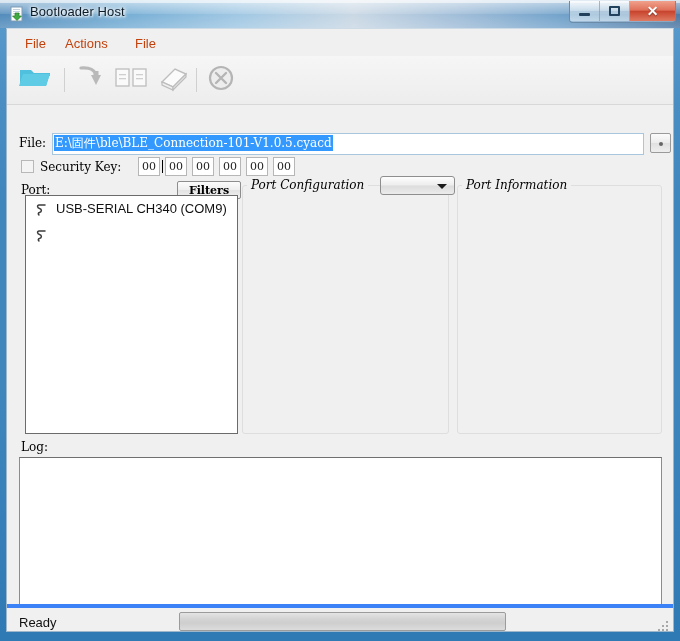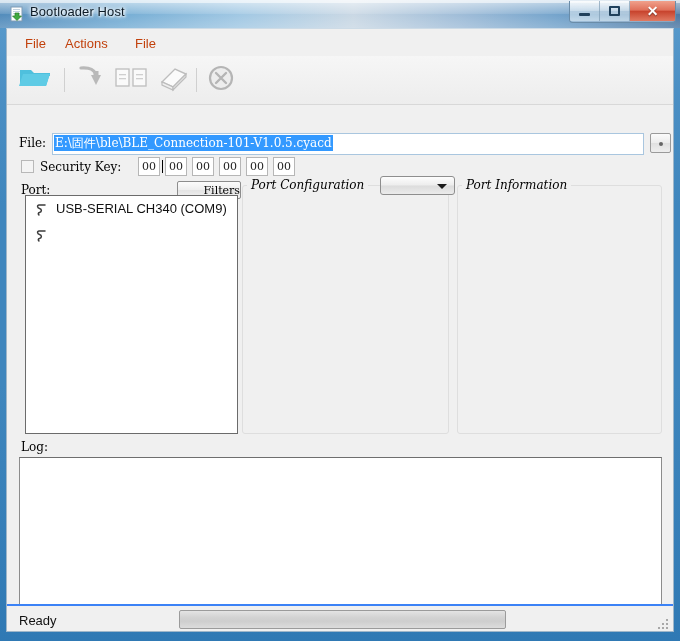--- a/index.html
+++ b/index.html
@@ -224,22 +224,23 @@
     position: absolute;
     left: 170px; top: 152px;
     width: 64px; height: 18px;
     box-sizing: border-box;
     background: linear-gradient(to bottom, #fcfcfc 0%, #eeeeee 50%, #e3e3e3 52%, #f1f1f1 100%);
     border: 1px solid #8d8d8d;
     border-radius: 2px;
     font-family: "DejaVu Serif", "Liberation Serif", serif;
     font-size: 11px;
     color: #000;
-    text-align: right;
+    text-align: center;
     line-height: 17px;
+    font-weight: bold;
   }
 
   
   .groupbox {
     position: absolute;
     box-sizing: border-box;
     border: 1px solid #dedede;
     border-radius: 3px;
     background: transparent;
   }
@@ -281,21 +282,21 @@
     border: 1px solid #8c8c8c;
     border-top-color: #6e6e6e;
   }
 
   
   .statusbar {
     position: absolute;
     left: 0; top: 575px;
     width: 666px; height: 28px;
     background: #f0f0f0;
-    border-top: 2px solid #3b82f6;
+    border-top: 4px solid #3b82f6;
   }
   .status-text {
     position: absolute; left: 12px; top: 7px;
     font-size: 13px; color: #111;
   }
   .progress {
     position: absolute;
     left: 172px; top: 4px;
     width: 327px; height: 19px;
     box-sizing: border-box;

